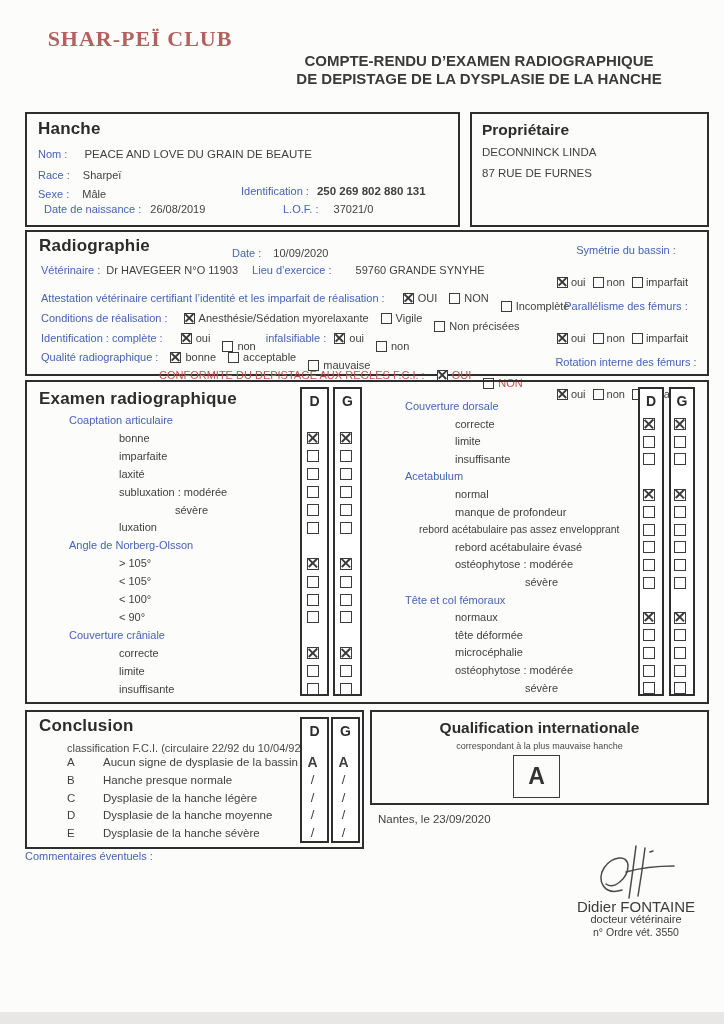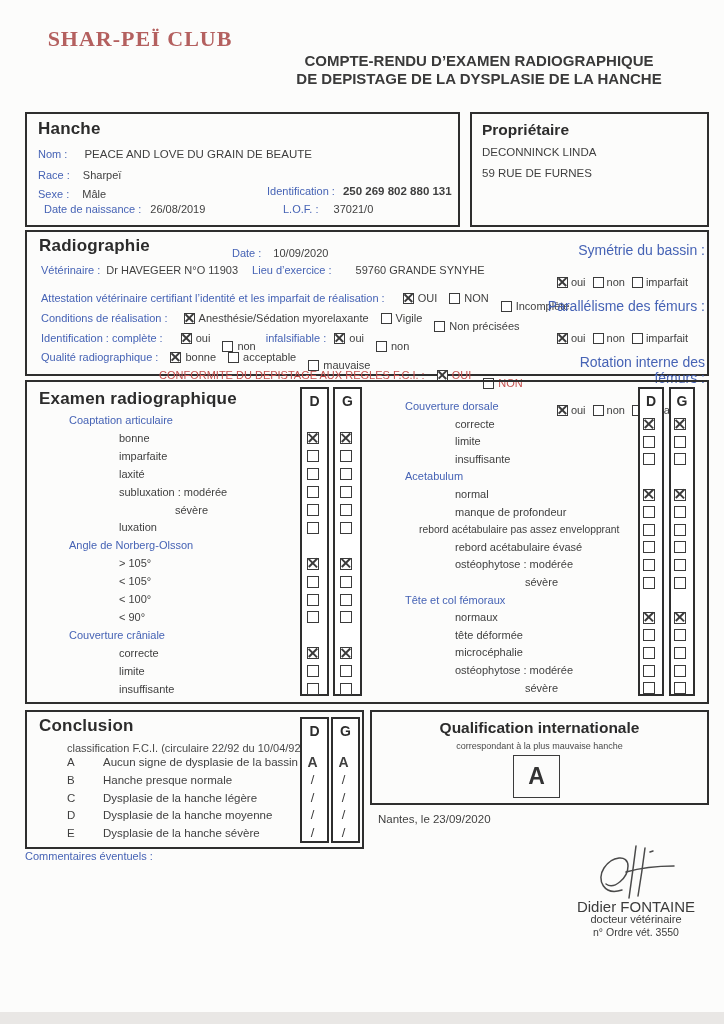--- a/index.html
+++ b/index.html
@@ -22,21 +22,21 @@
       background:#fff;flex:none;vertical-align:-1px;}
   .cb.on::before,.cb.on::after{content:"";position:absolute;left:-1px;top:3.3px;width:10.5px;height:1.7px;background:#3b3b3b;}
   .cb.on::before{transform:rotate(45deg);}
   .cb.on::after{transform:rotate(-45deg);}
   .cb.big{width:10px;height:10px;}
   .cb.big.on::before,.cb.big.on::after{top:3.8px;width:11.5px;}
   .opt{display:inline-flex;align-items:center;gap:4px;margin-right:12px;white-space:nowrap;}
   .opt:last-child{margin-right:0;margin-top:16px;}
   .optwrap{display:inline-flex;align-items:center;}
   .rgroup{margin-bottom:5px;}
-  .glabel{font-size:14px;line-height:16px;text-align:right;}
+  .glabel{font-size:11px;line-height:16px;}
   .gopts{font-size:11px;line-height:17px;}
   .gopts .opt{margin-right:7px;gap:3px;}
   .colbox{position:absolute;border:2px solid #2e2e2e;background:#fff;}
   .colhead{position:absolute;top:4px;left:0;width:100%;text-align:center;font-weight:bold;font-size:14px;color:#2c2c2c;}
   .exam-label{position:absolute;font-size:11px;line-height:13px;white-space:nowrap;}
   .exam-label.hdr{color:#4663b5;}
   .exam-label.long{font-size:10.3px;}
   .conc-sub{position:absolute;font-size:11px;color:#4a4a4a;}
   .conc-code{position:absolute;font-size:11.5px;}
   .conc-label{position:absolute;font-size:11.5px;white-space:nowrap;}
@@ -76,34 +76,34 @@
       <span>Sharpeï</span>
     </div>
     <div class="arow" style="left:11px;top:74px;">
       <span class="blue" style="margin-right:10px;">Sexe :</span>
       <span>Mâle</span>
     </div>
     <div class="arow" style="left:17px;top:89px;">
       <span class="blue" style="margin-right:6px;">Date de naissance :</span>
       <span>26/08/2019</span>
     </div>
-    <div class="arow" style="left:240px;top:71px;">
+    <div class="arow" style="left:214px;top:71px;">
       <span class="blue" style="margin-right:5px;">Identification :</span>
       <span style="font-weight:bold;font-size:11.5px;">250 269 802 880 131</span>
     </div>
     <div class="arow" style="left:256px;top:89px;">
       <span class="blue" style="margin-right:12px;">L.O.F. :</span>
       <span>37021/0</span>
     </div>
   </div>
 
   <div class="box" style="left:470px;top:112px;width:235px;height:111px;">
     <div class="abs" style="left:10px;top:7px;font-weight:bold;font-size:15.5px;color:#2c2c2c;">Propriétaire</div>
     <div class="abs" style="left:10px;top:32px;font-size:11.5px;">DECONNINCK LINDA</div>
-    <div class="abs" style="left:10px;top:53px;font-size:11.5px;">59 RUE DE FURNES</div>
+    <div class="abs" style="left:10px;top:53px;font-size:11.5px;">87 RUE DE FURNES</div>
   </div>
 
   <div class="box" style="left:25px;top:230px;width:680px;height:142px;">
     <div class="sec-title abs" style="left:12px;top:4px;">Radiographie</div>
     <div class="rline" style="left:205px;top:15px;">
       <span class="blue" style="margin-right:12px;">Date :</span>
       <span>10/09/2020</span>
     </div>
     <div class="rline" style="left:14px;top:32px;">
       <span class="blue" style="margin-right:6px;">Vétérinaire :</span>

